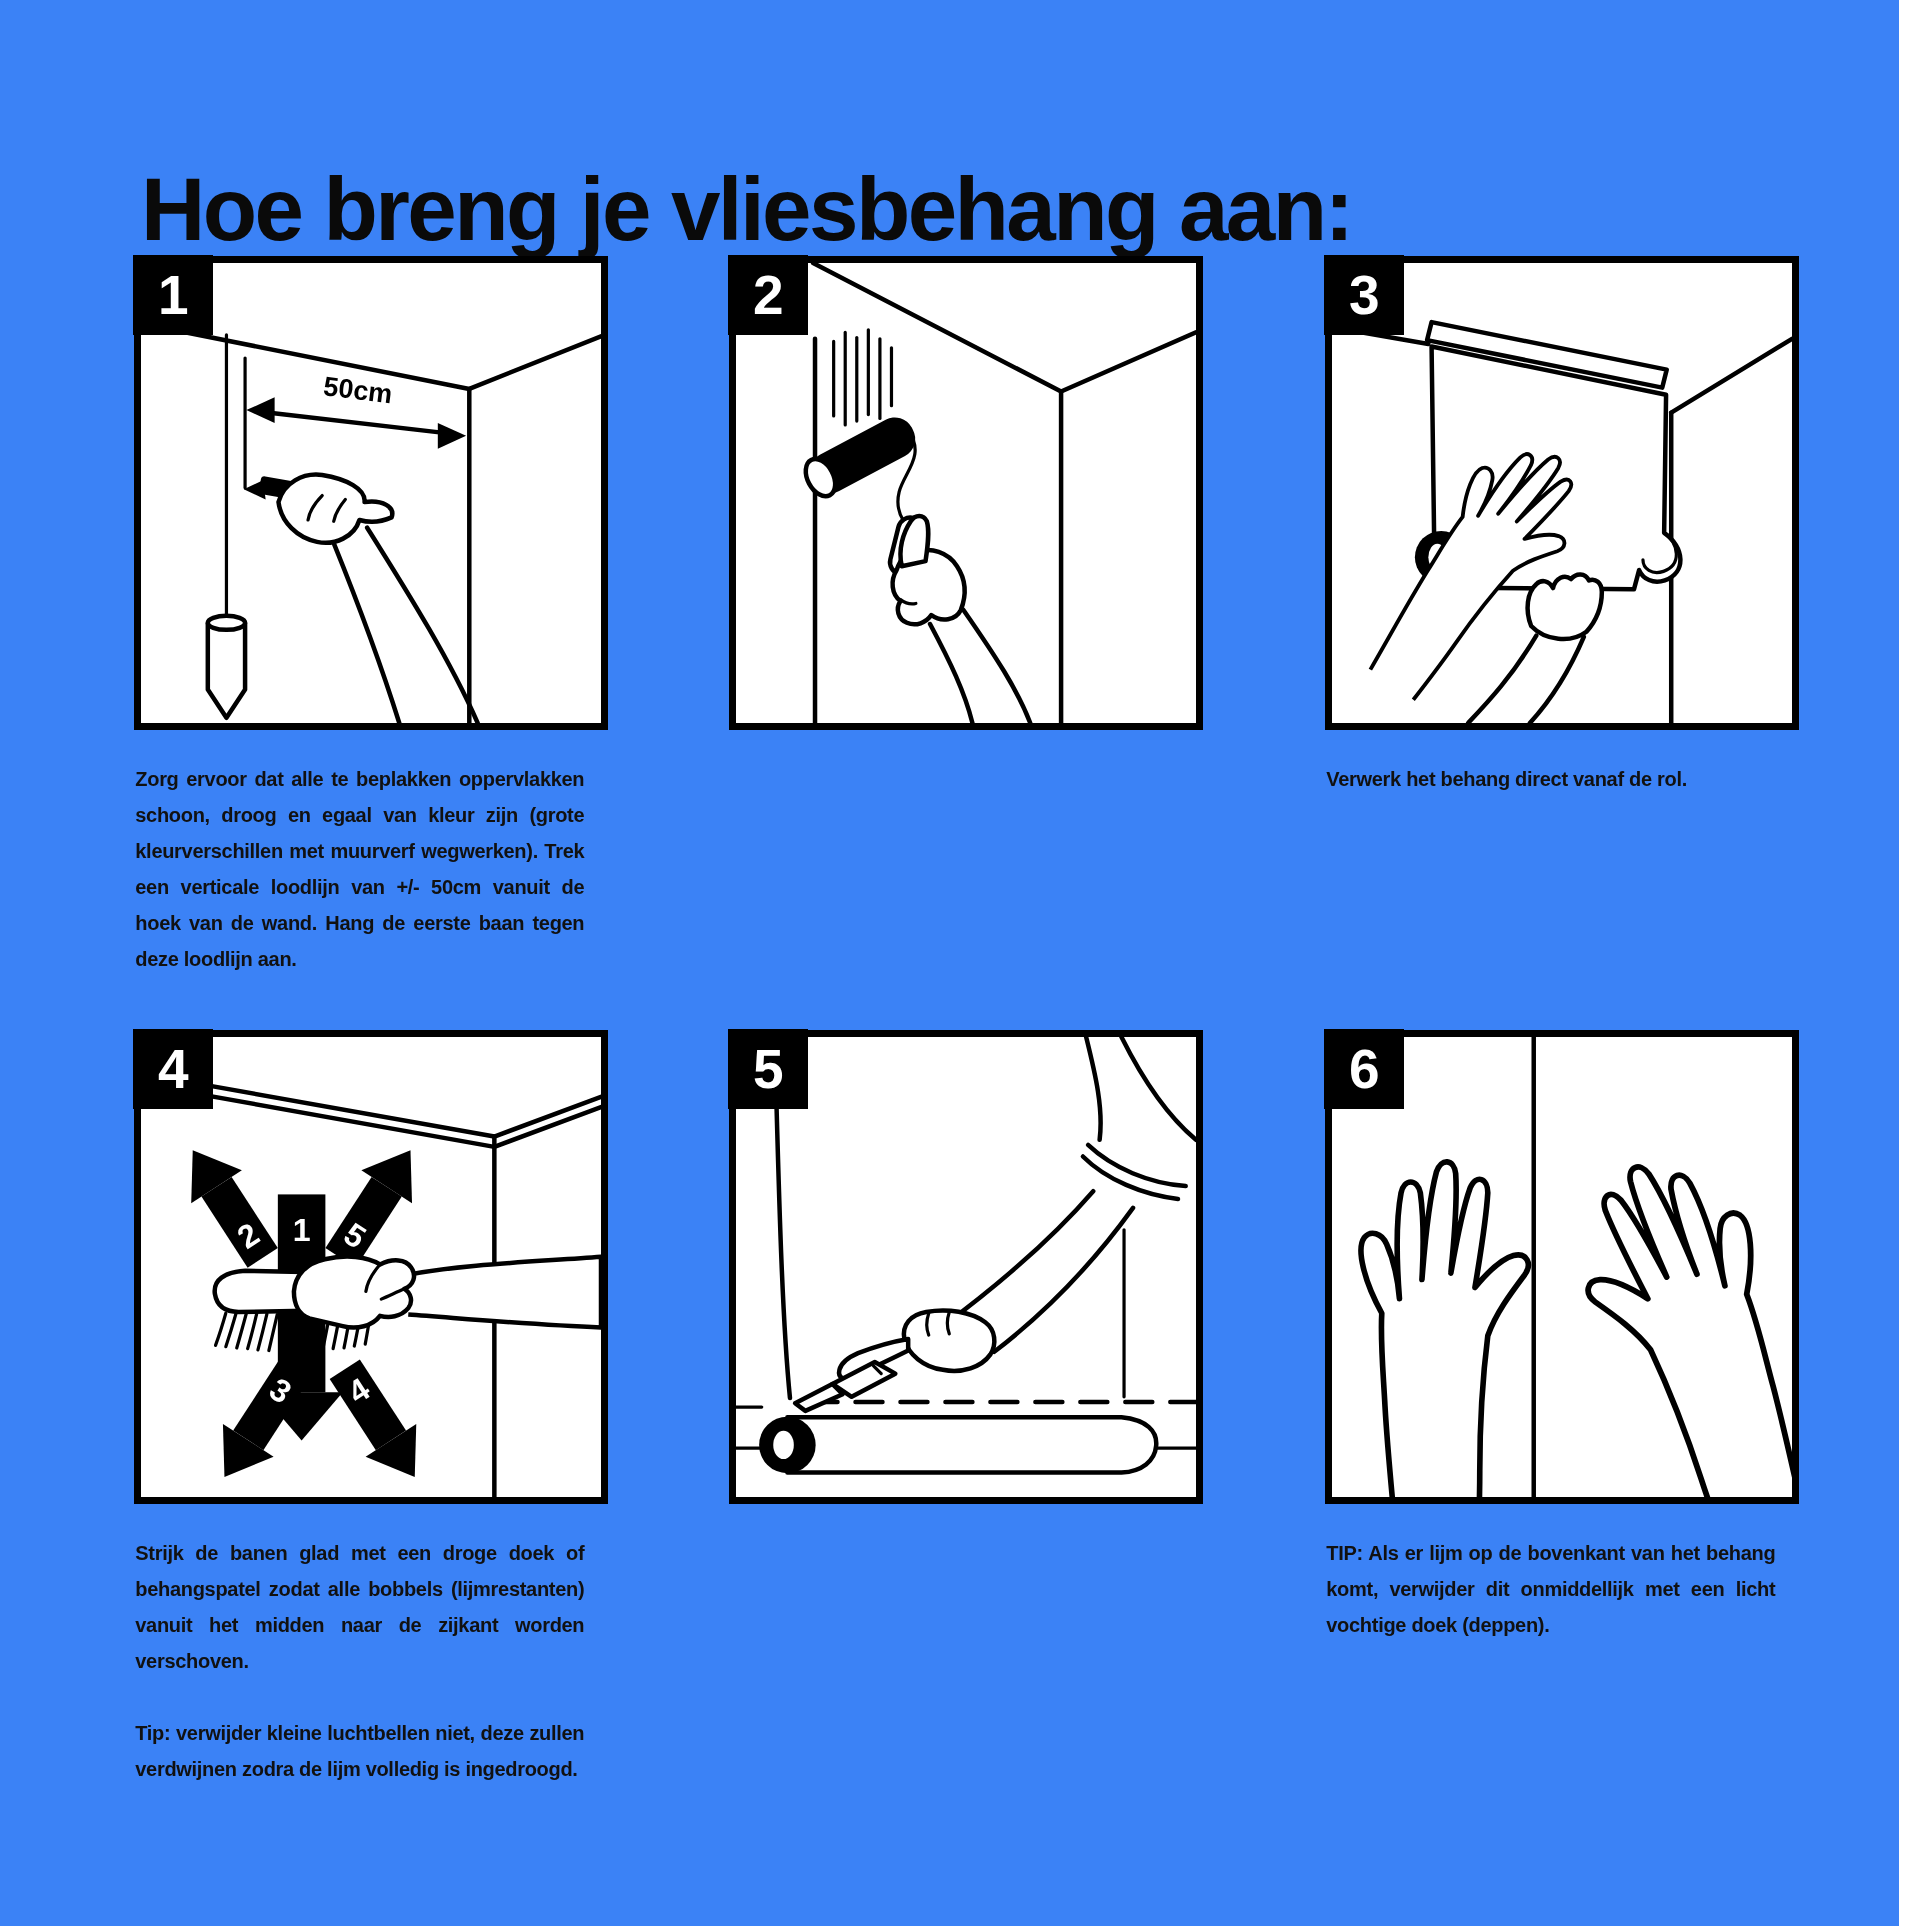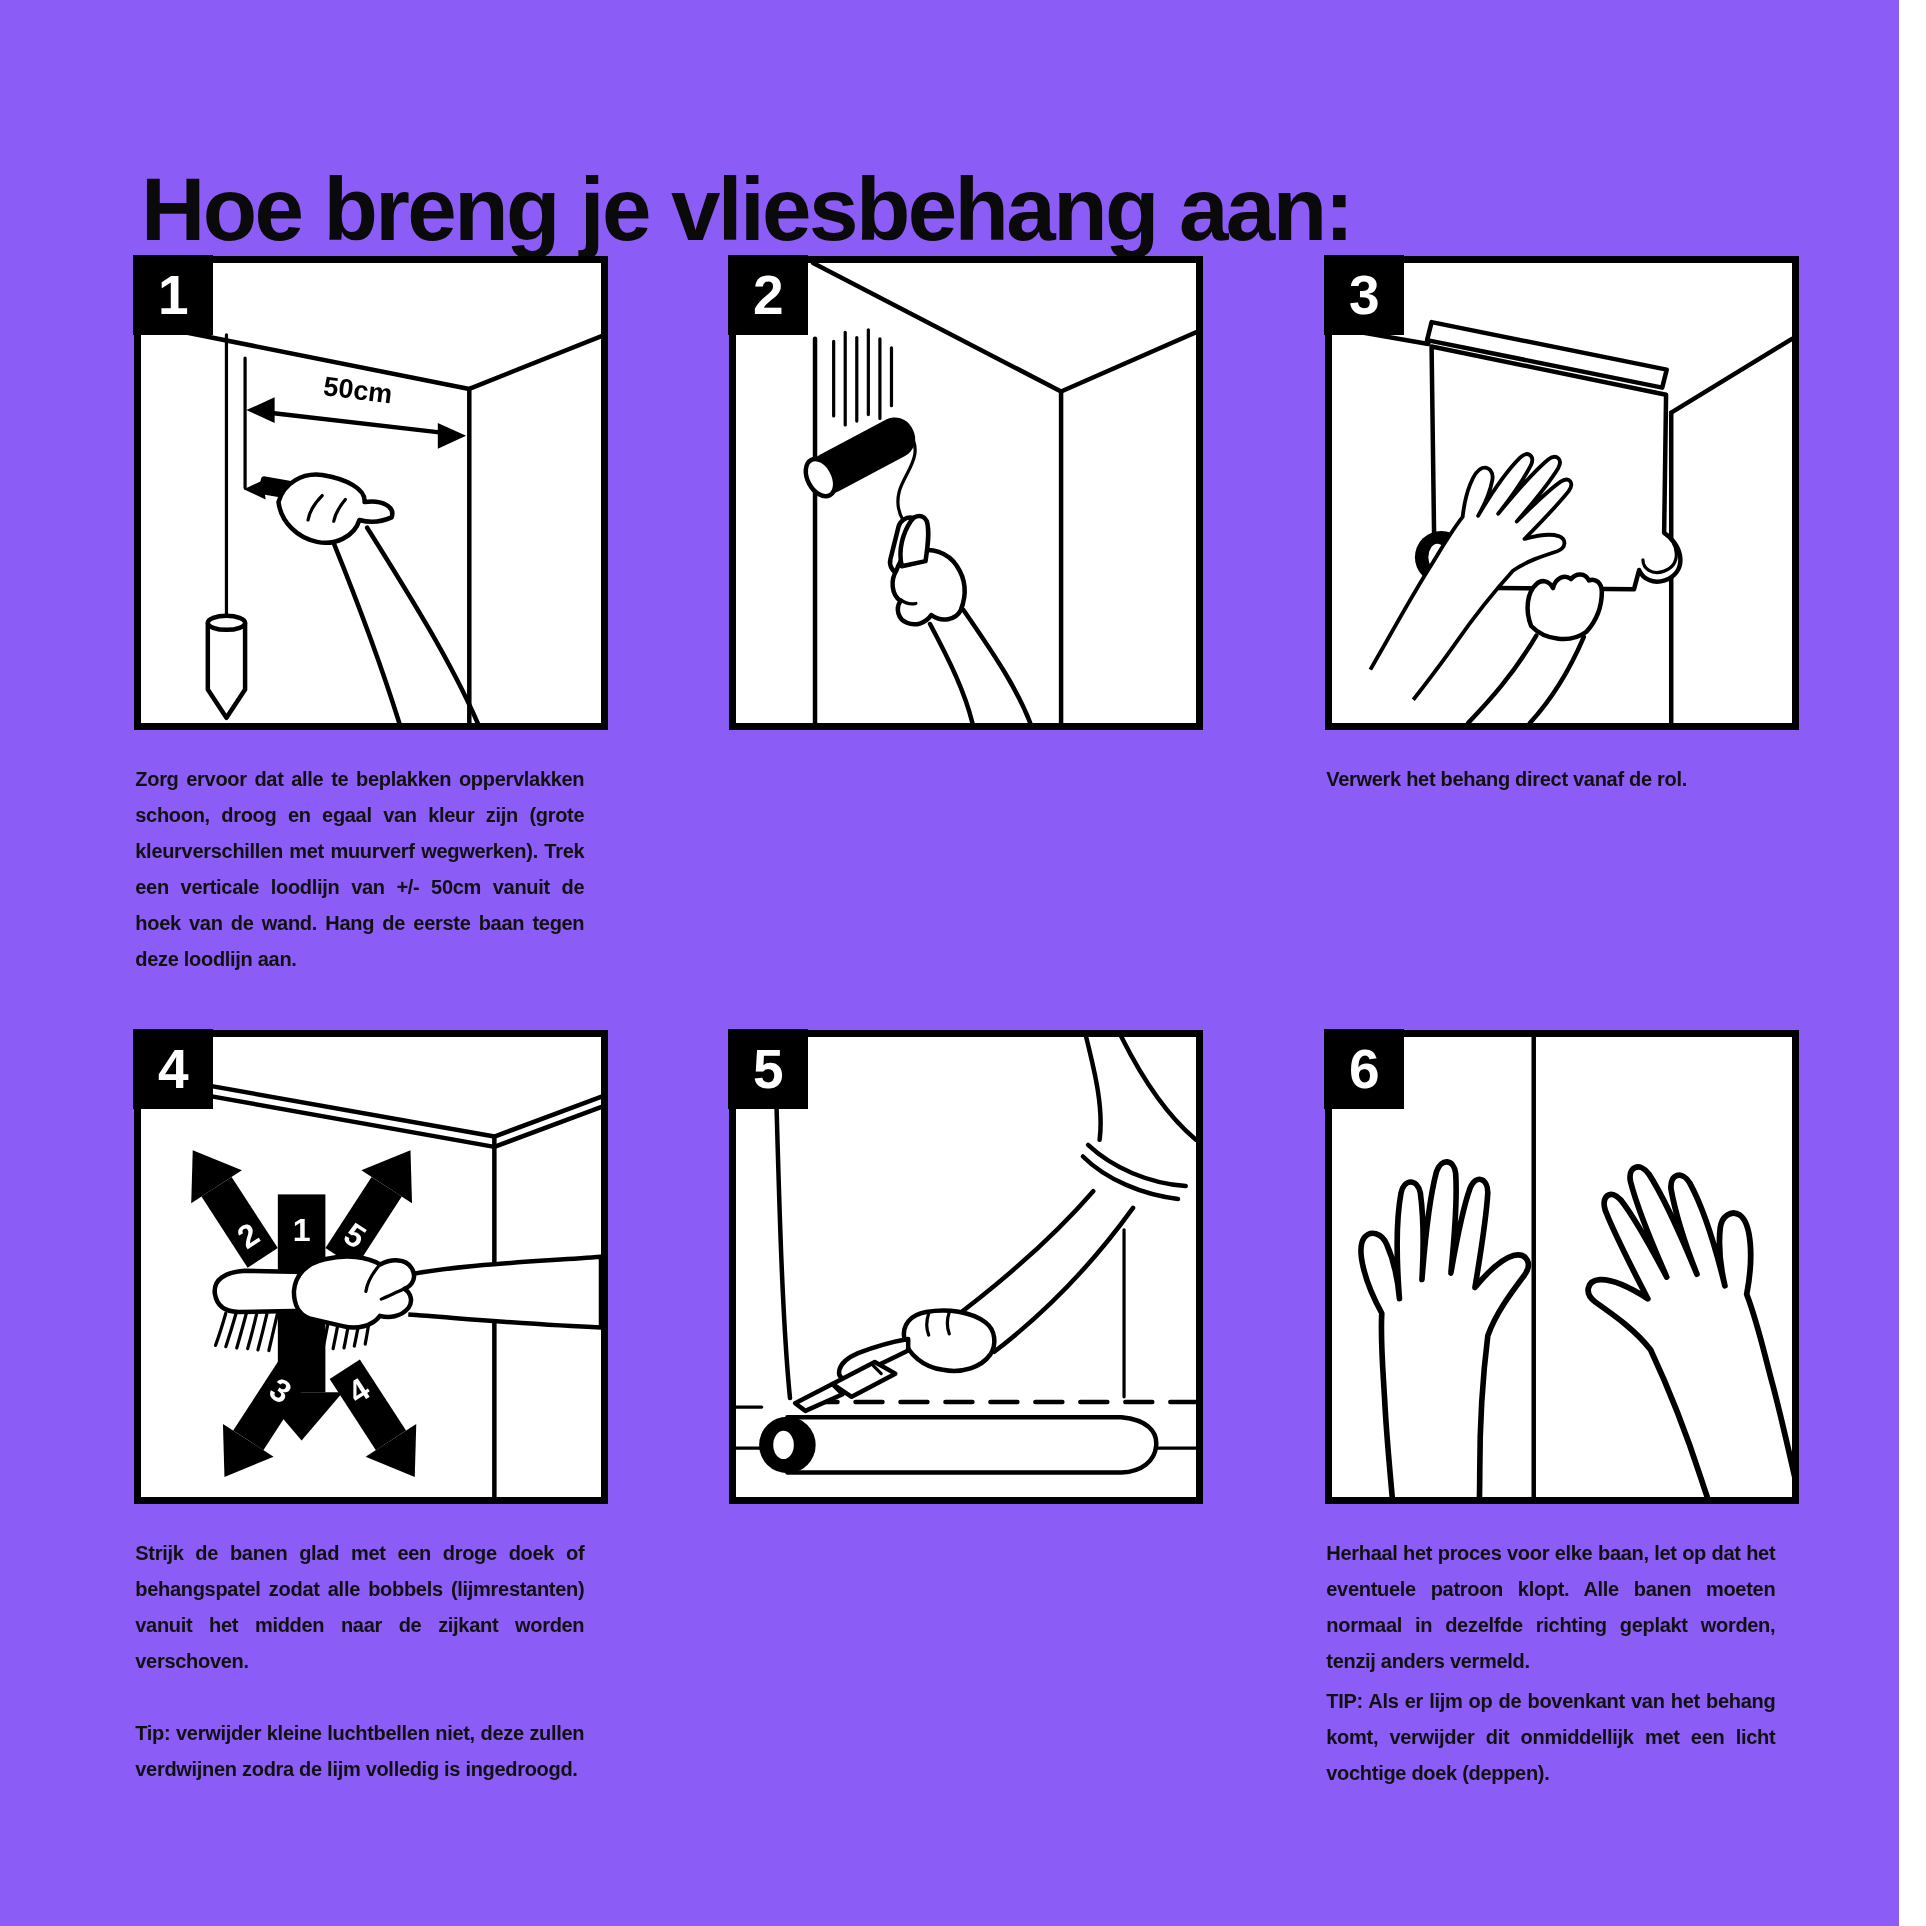--- a/index.html
+++ b/index.html
@@ -1,16 +1,16 @@
 <!DOCTYPE html>
 <html style="font-size:10.3px"><head>
 <meta charset="utf-8">
 <style>
   html,body{margin:0;padding:0;background:#fff;}
-  .page{position:relative;width:1899px;height:1926px;background:#8b5cf6;overflow:hidden;
+  .page{position:relative;width:1899px;height:1926px;background:#3b82f6;overflow:hidden;
         font-family:"Liberation Sans","DejaVu Sans",sans-serif;color:#000;}
   .title{position:absolute;left:141px;top:98px;font-size:89px;font-weight:bold;
          letter-spacing:-2.6px;white-space:nowrap;color:#0a0a0a;}
   .cell{position:absolute;width:475px;}
   .c1{left:134px;top:256px;} .c2{left:729px;top:256px;} .c3{left:1325px;top:256px;}
   .c4{left:134px;top:1030px;} .c5{left:729px;top:1030px;} .c6{left:1325px;top:1030px;}
   .panel{position:relative;width:460px;height:460px;border:7.7px solid #000;background:#fff;}
   .badge{position:absolute;left:-7.7px;top:-7.7px;width:80px;height:80px;background:#000;
          display:flex;align-items:center;justify-content:center;
          color:#fff;font-size:55px;font-weight:bold;z-index:5;}
@@ -336,19 +336,18 @@
             C -88 64 -98 24 -88 10 C -80 0 -66 4 -60 18 C -52 36 -46 62 -44 86
             C -48 34 -48 -14 -42 -46 C -38 -64 -22 -64 -18 -46 C -14 -16 -14 28 -16 62
             C -12 10 -6 -42 2 -72 C 8 -90 24 -88 26 -70 C 28 -40 24 14 20 54
             C 28 8 36 -30 44 -52 C 52 -70 66 -64 66 -46 C 64 -12 56 36 50 72
             C 68 50 84 36 98 32 C 114 28 122 42 112 56 C 94 80 76 104 66 132
             C 60 180 56 240 56 300 C 56 344 54 390 52 430"></path>
         </g>
       </svg>
     </div>
     <div class="caption">
-      <p>Herhaal het proces voor elke baan, let op dat het eventuele patroon klopt. Alle banen moeten normaal in dezelfde richting geplakt worden, tenzij anders vermeld.</p>
       <p>TIP: Als er lijm op de bovenkant van het behang komt, verwijder dit onmiddellijk met een licht vochtige doek (deppen).</p>
     </div>
   </div>
 
 </div>
 
 
 </body></html>

